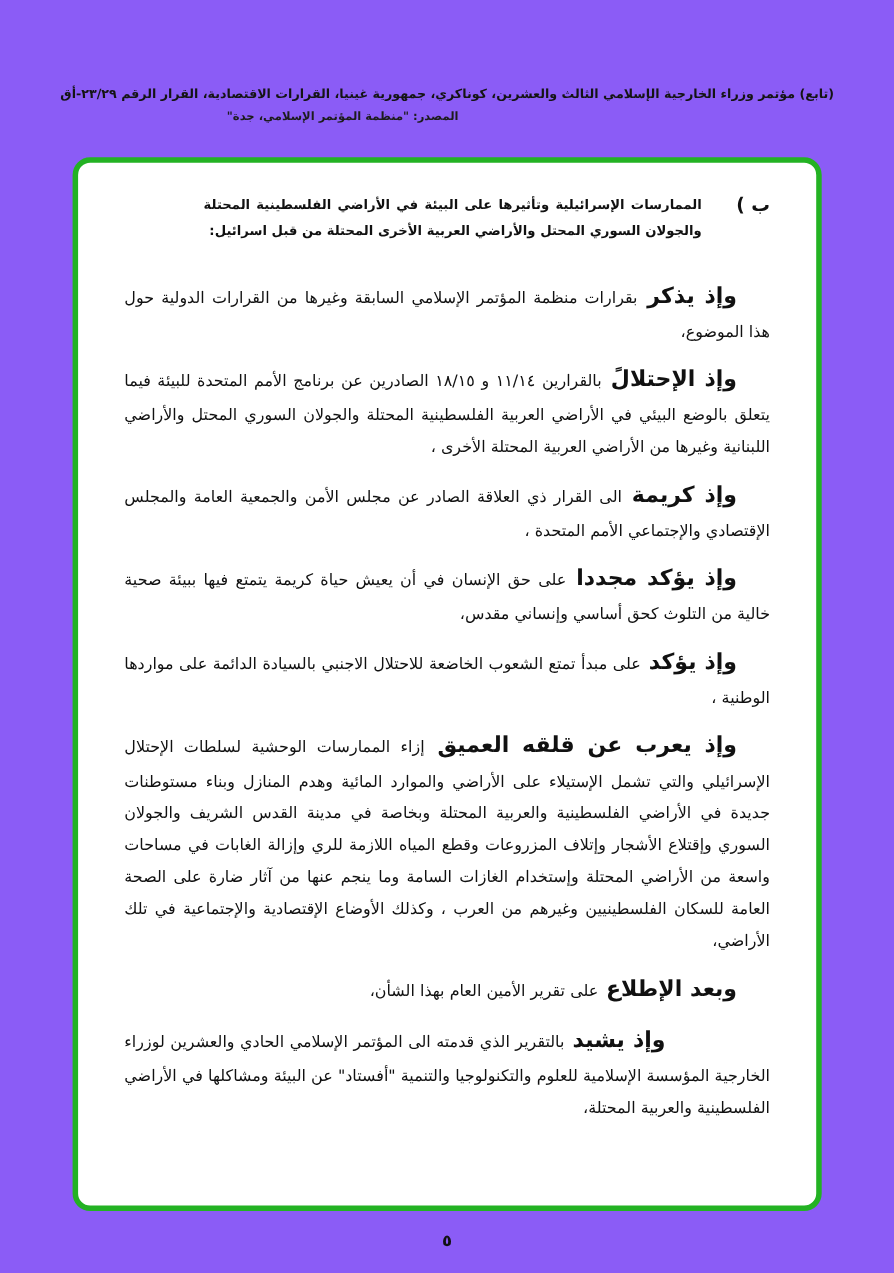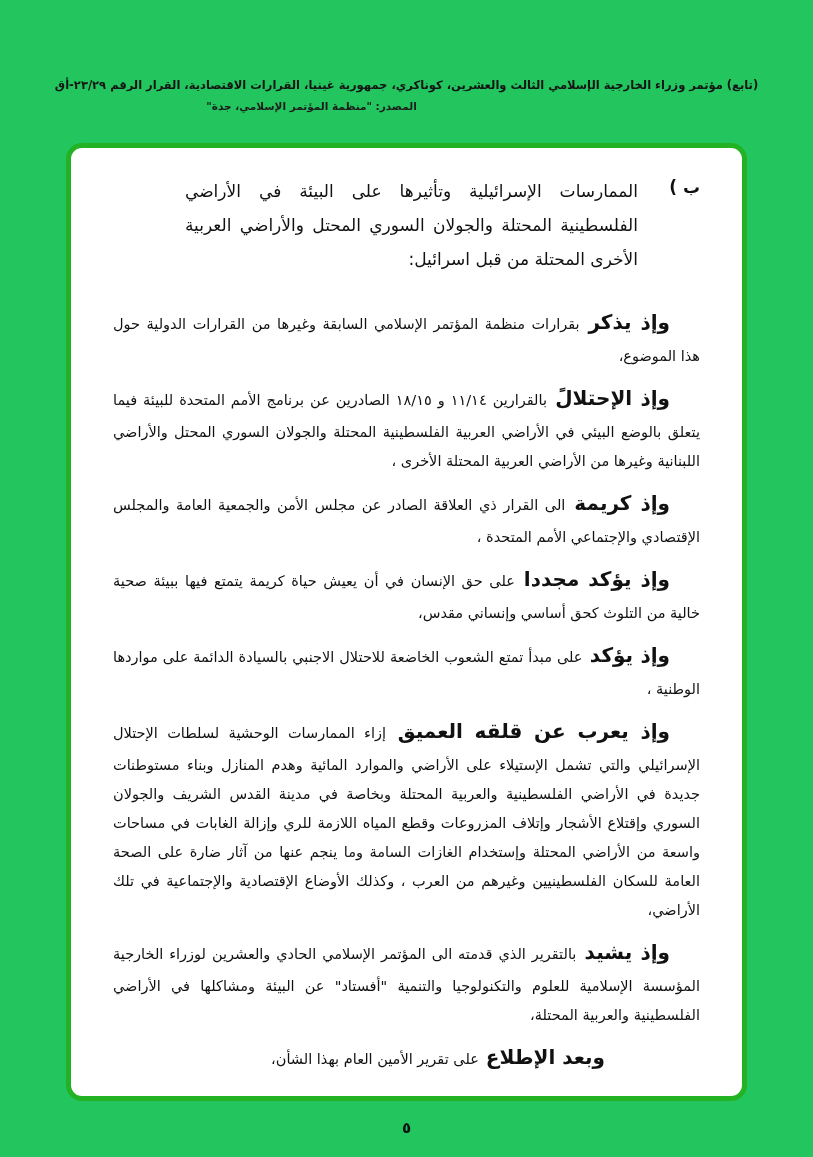--- a/index.html
+++ b/index.html
@@ -6,21 +6,21 @@
   html, body { background: #f2f2ee; }
   body {
     width: 813px; height: 1157px;
     font-family: "DejaVu Sans", sans-serif;
     position: relative;
     margin: 0 auto;
   }
   .page {
     position: absolute; inset: 0;
     width: 813px; height: 1157px;
-    background: #22c55e;
+    background: #8b5cf6;
     direction: rtl;
     color: #111111;
   }
   .doc-header {
     position: absolute;
     top: 78px; left: 0; right: 0;
     text-align: center;
   }
   .doc-header .line1 {
     font-size: 11.5px;
@@ -54,22 +54,22 @@
   .section-marker {
     flex: 0 0 auto;
     width: 50px;
     font-size: 17px;
     font-weight: bold;
     padding-top: 3px;
   }
   .section-heading {
     flex: 1;
     margin-left: 72px;
-    font-size: 17px;
-    font-weight: normal;
+    font-size: 12px;
+    font-weight: bold;
     line-height: 2.0;
     text-align: justify;
   }
   .para {
     font-size: 14.5px;
     line-height: 2.0;
     text-align: justify;
     margin-bottom: 7px;
     text-indent: 30px;
     color: #111111;
@@ -107,20 +107,20 @@
       <h1 class="section-heading">الممارسات الإسرائيلية وتأثيرها على البيئة في الأراضي الفلسطينية المحتلة والجولان السوري المحتل والأراضي العربية الأخرى المحتلة من قبل اسرائيل:</h1>
     </div>
 
     <div id="paragraphs">
         <div class="para"><span class="lead">وإذ يذكر </span><span>بقرارات منظمة المؤتمر الإسلامي السابقة وغيرها من القرارات الدولية حول هذا الموضوع،</span></div>
         <div class="para"><span class="lead">وإذ الإحتلالً </span><span>بالقرارين ١١/١٤ و ١٨/١٥ الصادرين عن برنامج الأمم المتحدة للبيئة فيما يتعلق بالوضع البيئي في الأراضي العربية الفلسطينية المحتلة والجولان السوري المحتل والأراضي اللبنانية وغيرها من الأراضي العربية المحتلة الأخرى ،</span></div>
         <div class="para"><span class="lead">وإذ كريمة </span><span>الى القرار ذي العلاقة الصادر عن مجلس الأمن والجمعية العامة والمجلس الإقتصادي والإجتماعي الأمم المتحدة ،</span></div>
         <div class="para"><span class="lead">وإذ يؤكد مجددا </span><span>على حق الإنسان في أن يعيش حياة كريمة يتمتع فيها ببيئة صحية خالية من التلوث كحق أساسي وإنساني مقدس،</span></div>
         <div class="para"><span class="lead">وإذ يؤكد </span><span>على مبدأ تمتع الشعوب الخاضعة للاحتلال الاجنبي بالسيادة الدائمة على مواردها الوطنية ،</span></div>
         <div class="para"><span class="lead">وإذ يعرب عن قلقه العميق </span><span>إزاء الممارسات الوحشية لسلطات الإحتلال الإسرائيلي والتي تشمل الإستيلاء على الأراضي والموارد المائية وهدم المنازل وبناء مستوطنات جديدة في الأراضي الفلسطينية والعربية المحتلة وبخاصة في مدينة القدس الشريف والجولان السوري وإقتلاع الأشجار وإتلاف المزروعات وقطع المياه اللازمة للري وإزالة الغابات في مساحات واسعة من الأراضي المحتلة وإستخدام الغازات السامة وما ينجم عنها من آثار ضارة على الصحة العامة للسكان الفلسطينيين وغيرهم من العرب ، وكذلك الأوضاع الإقتصادية والإجتماعية في تلك الأراضي،</span></div>
+        <div class="para"><span class="lead">وبعد الإطلاع </span><span>على تقرير الأمين العام بهذا الشأن،</span></div>
         <div class="para"><span class="lead">وإذ يشيد </span><span>بالتقرير الذي قدمته الى المؤتمر الإسلامي الحادي والعشرين لوزراء الخارجية المؤسسة الإسلامية للعلوم والتكنولوجيا والتنمية "أفستاد" عن البيئة ومشاكلها في الأراضي الفلسطينية والعربية المحتلة،</span></div>
-        <div class="para"><span class="lead">وبعد الإطلاع </span><span>على تقرير الأمين العام بهذا الشأن،</span></div>
       </div>
   </div>
 
   <div class="page-number">٥</div>
 
 </div>
 
 </body></html>

